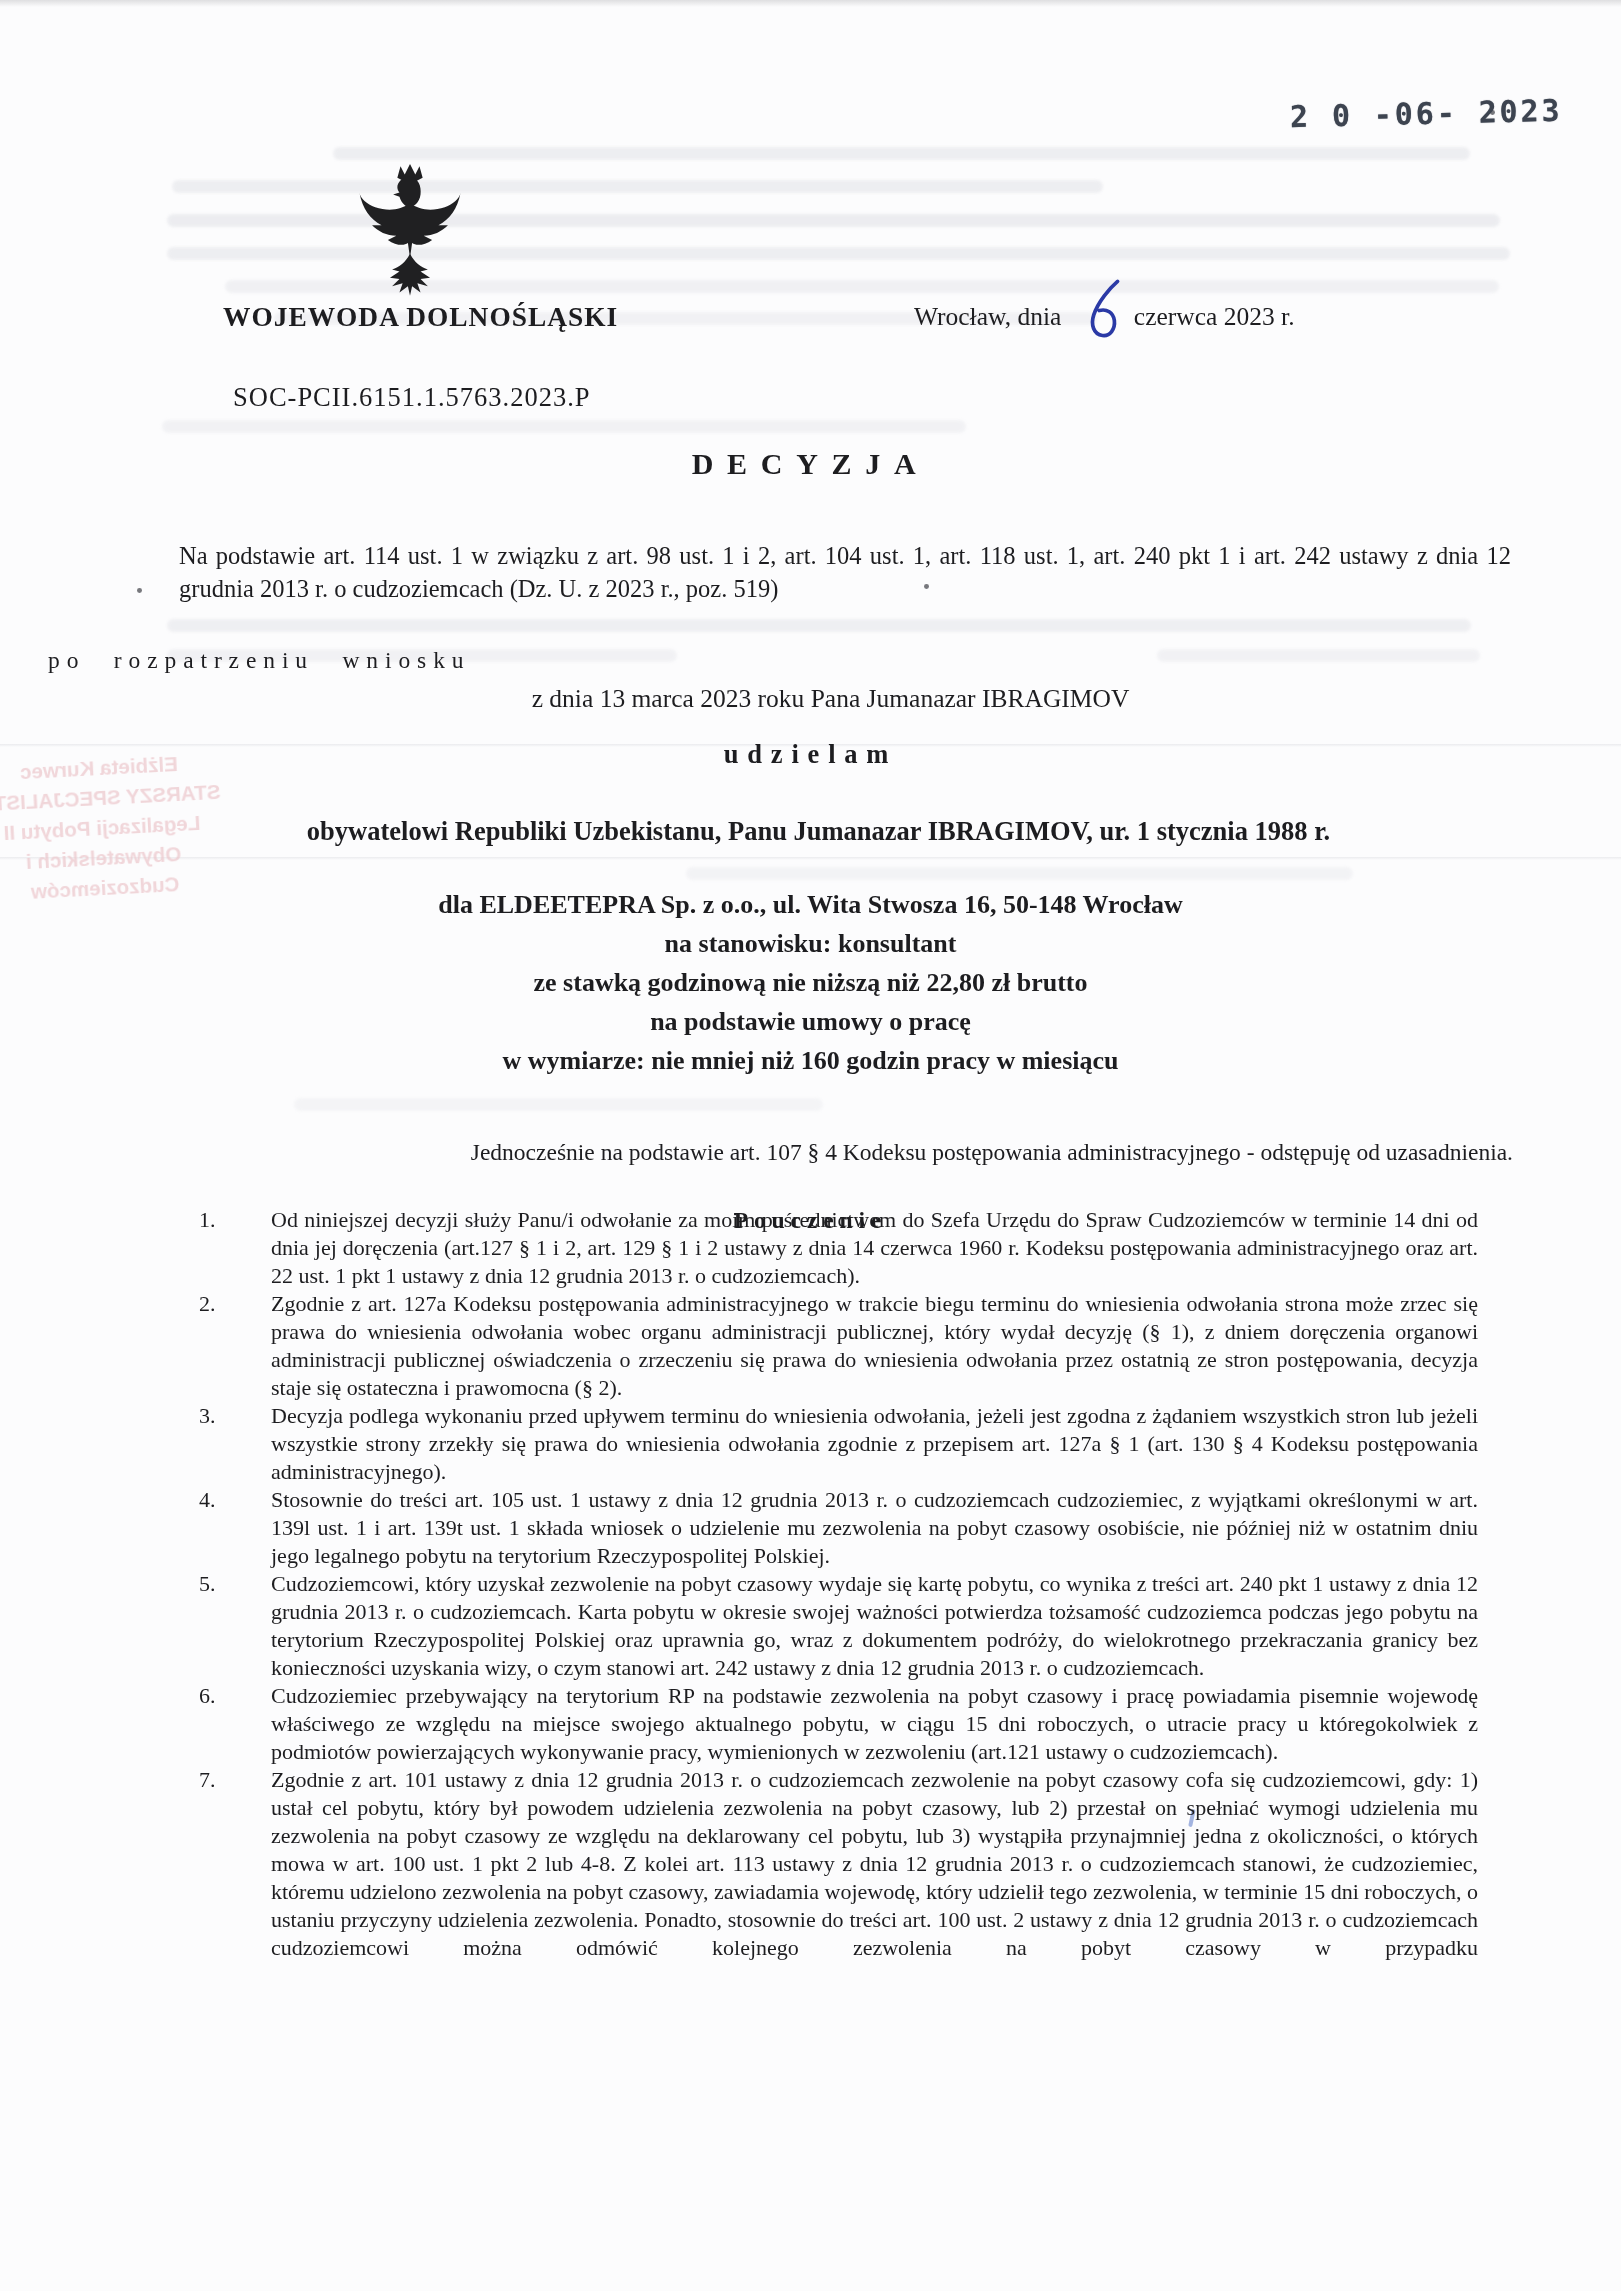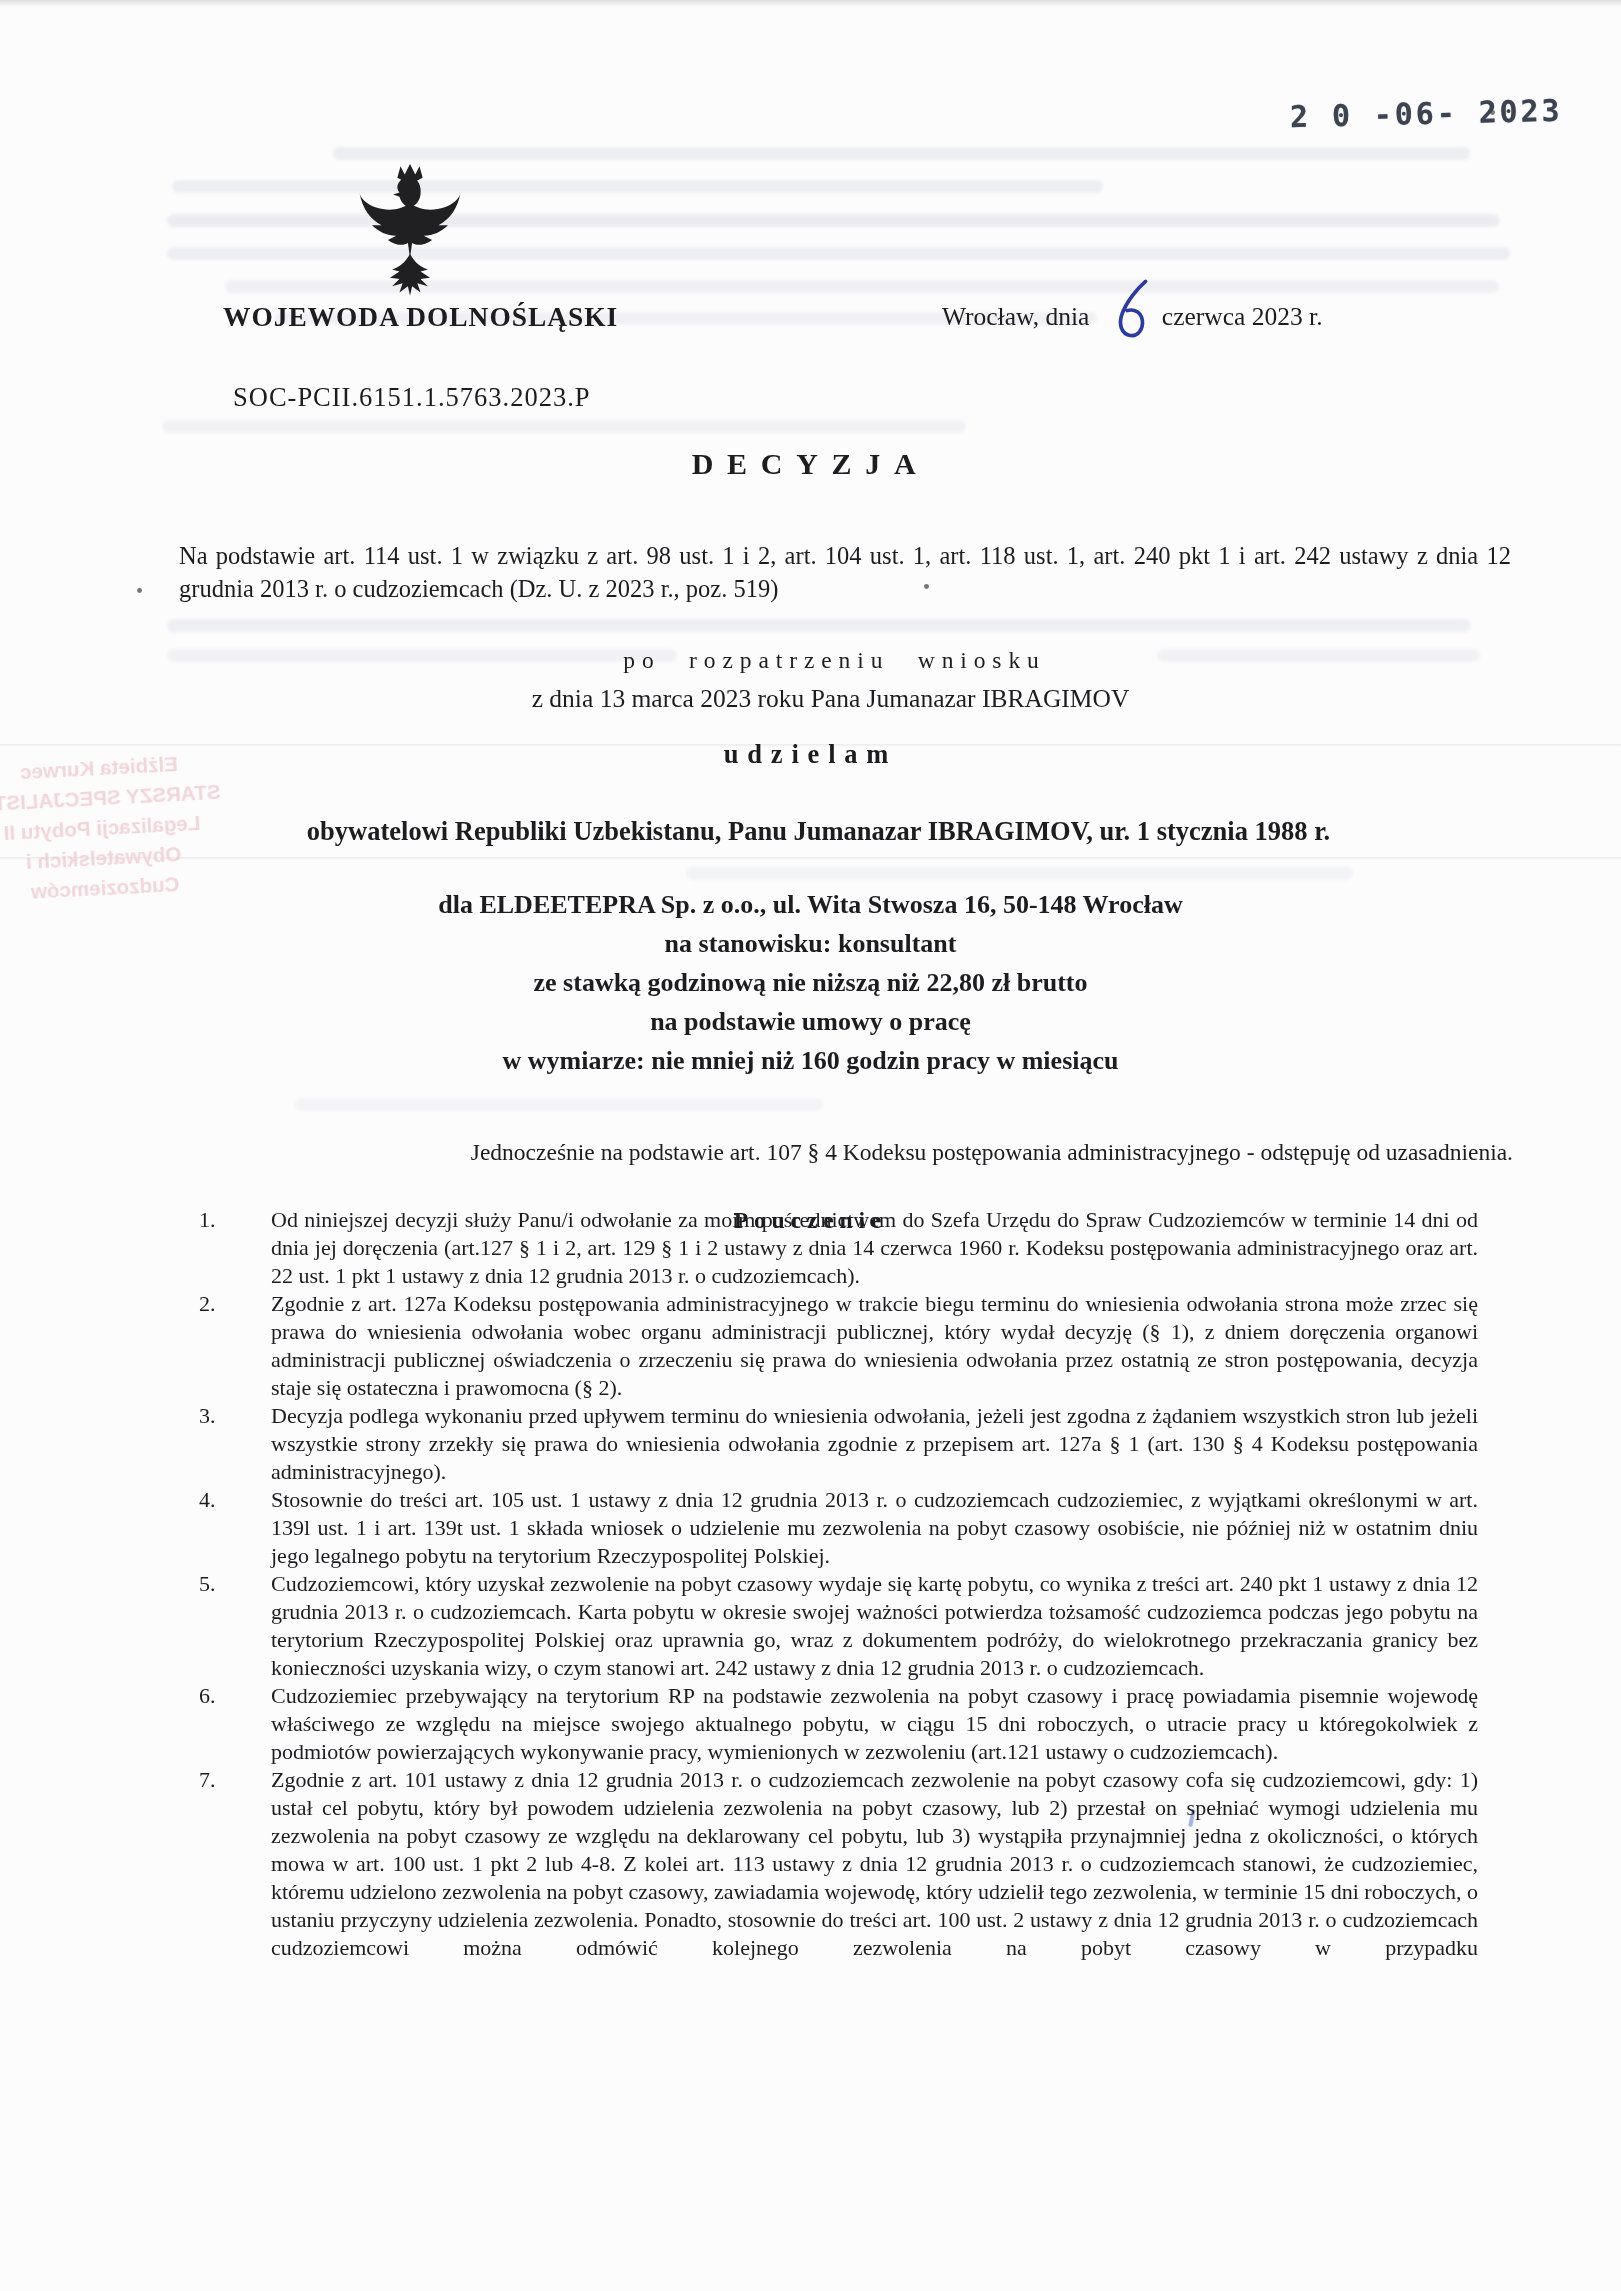--- a/index.html
+++ b/index.html
@@ -30,35 +30,35 @@
 
   
   .emblem{left:351px;top:163px;width:118px;height:137px;}
 
   .authority{
     left:223px;top:302px;
     font-size:27.4px;font-weight:bold;letter-spacing:1px;
   }
   .place-date{
     left:914px;top:302px;font-size:25.5px;white-space:nowrap;
-    display:flex;align-items:flex-start;margin-left:28px;
+    display:flex;align-items:flex-start;
   }
   .place-date .hand-six{width:41px;height:65px;margin:-25.5px 9.8px 0 21.6px;}
   .case-number{left:233px;top:382px;font-size:26.5px;letter-spacing:1px;}
 
   .title{
     left:0;right:0;top:447px;text-align:center;
     font-size:30px;font-weight:bold;letter-spacing:13.7px;
   }
   .legal-basis{
     left:179px;right:110px;top:514px;
     font-size:24.5px;line-height:33px;text-align:justify;
   }
 
-  .consider-1{left:0;right:0;top:647px;text-align:center;
+  .consider-1{left:0;right:0;top:647px;
     font-size:23.5px;letter-spacing:6.9px;word-spacing:15.7px;margin-left:48px;}
   .consider-2{left:0;right:0;top:684px;text-align:center;font-size:25.5px;padding-left:40px;}
 
   .grant-verb{left:0;right:0;top:739px;text-align:center;
     font-size:26.5px;font-weight:bold;letter-spacing:8.8px;}
   .grant-line1{
     left:0;right:0;top:776px;
     display:flex;justify-content:center;align-items:flex-start;
     font-size:26px;font-weight:bold;line-height:33px;
   }

